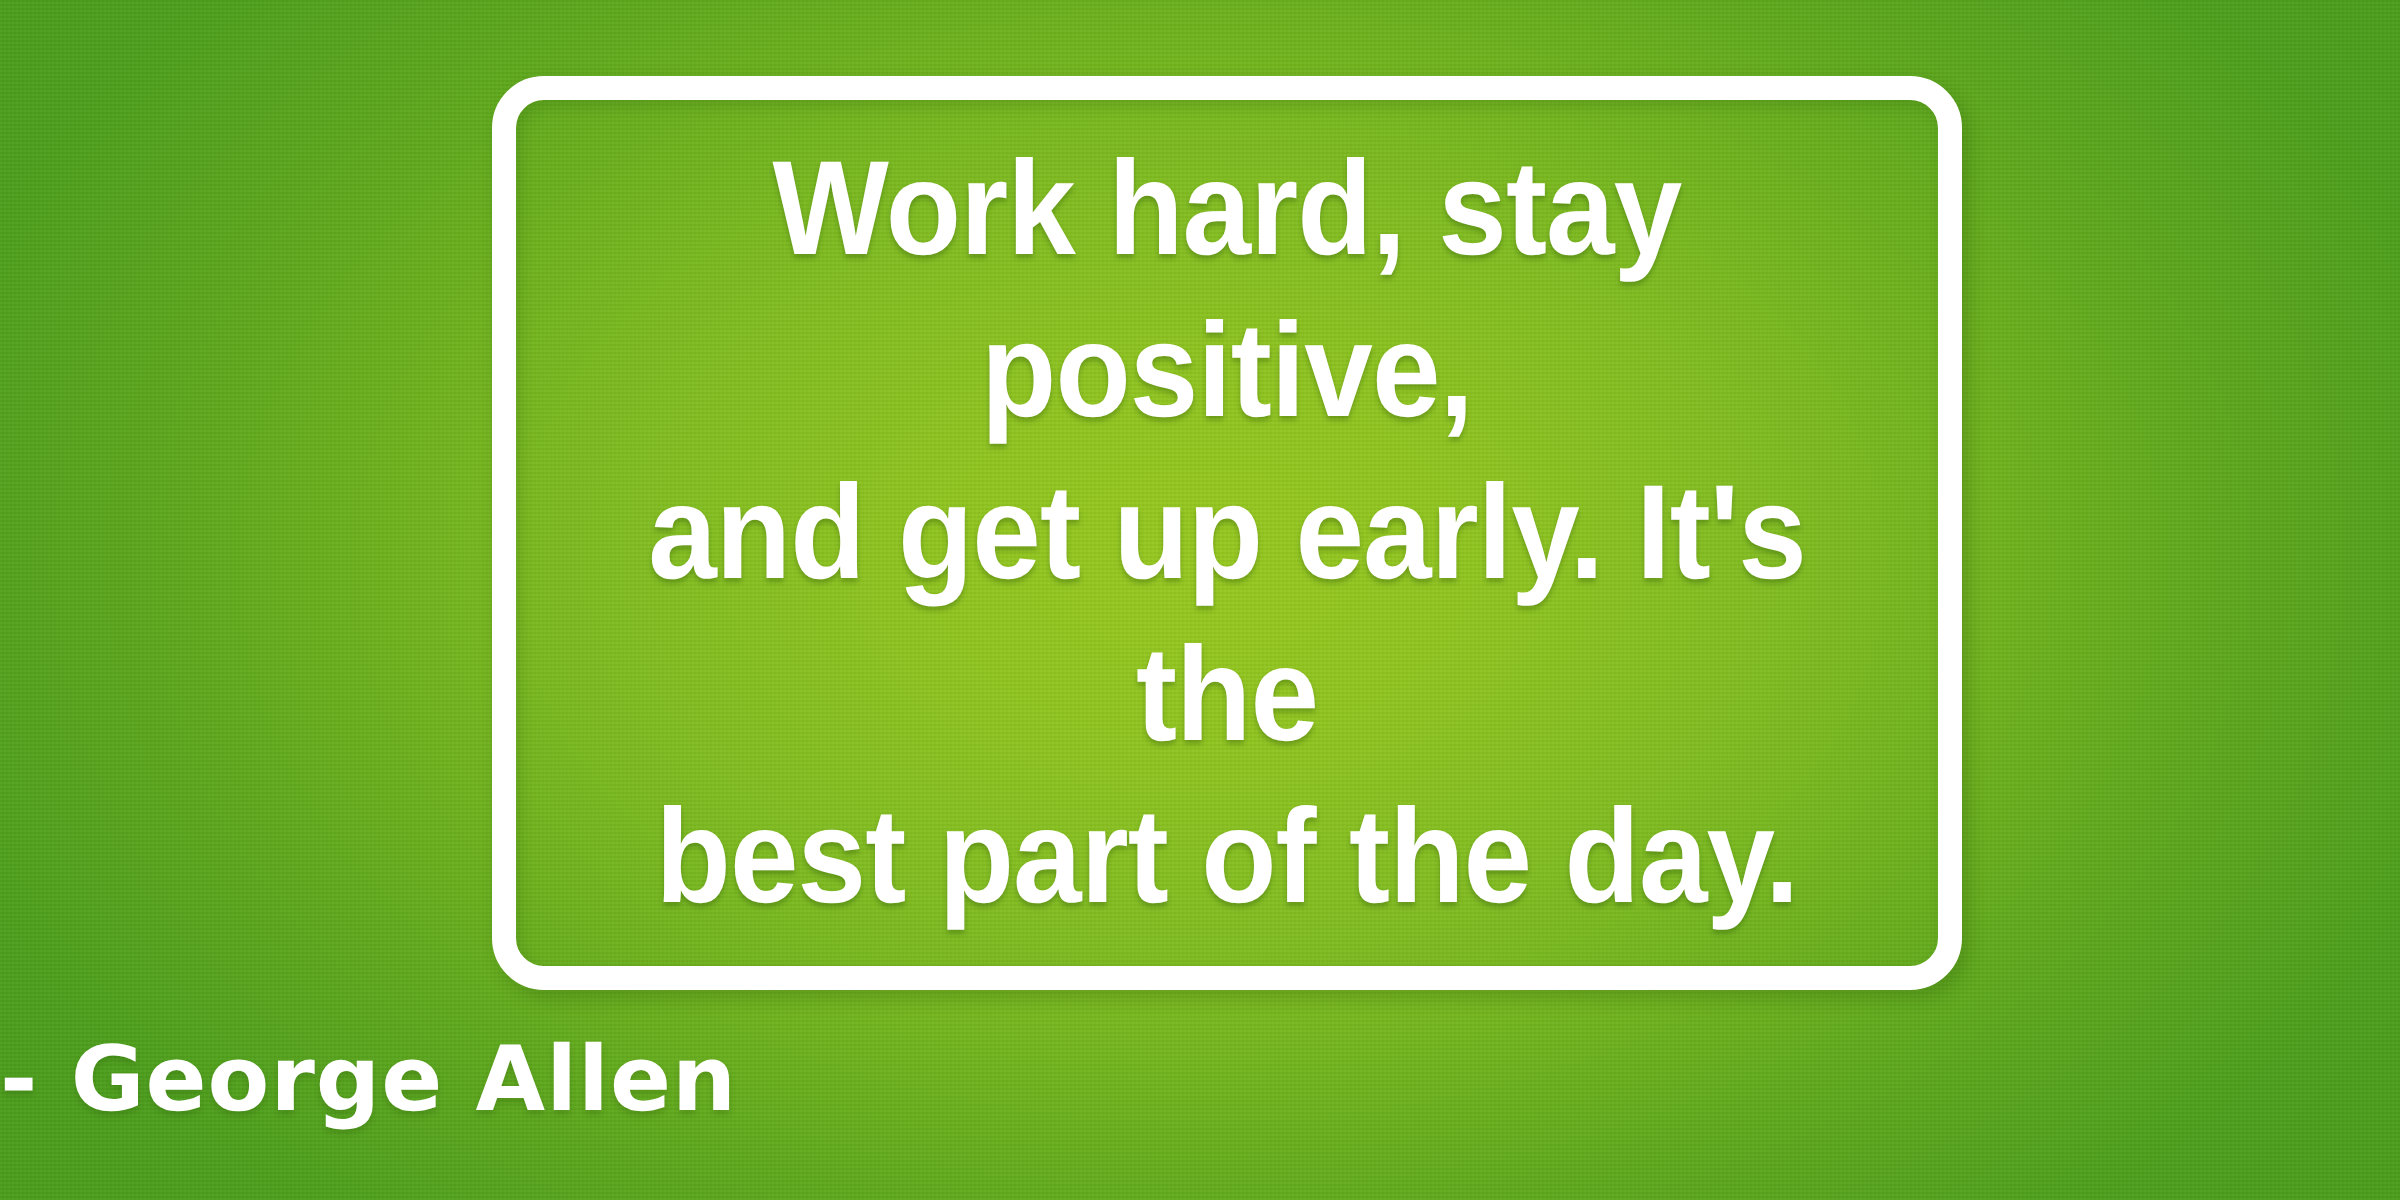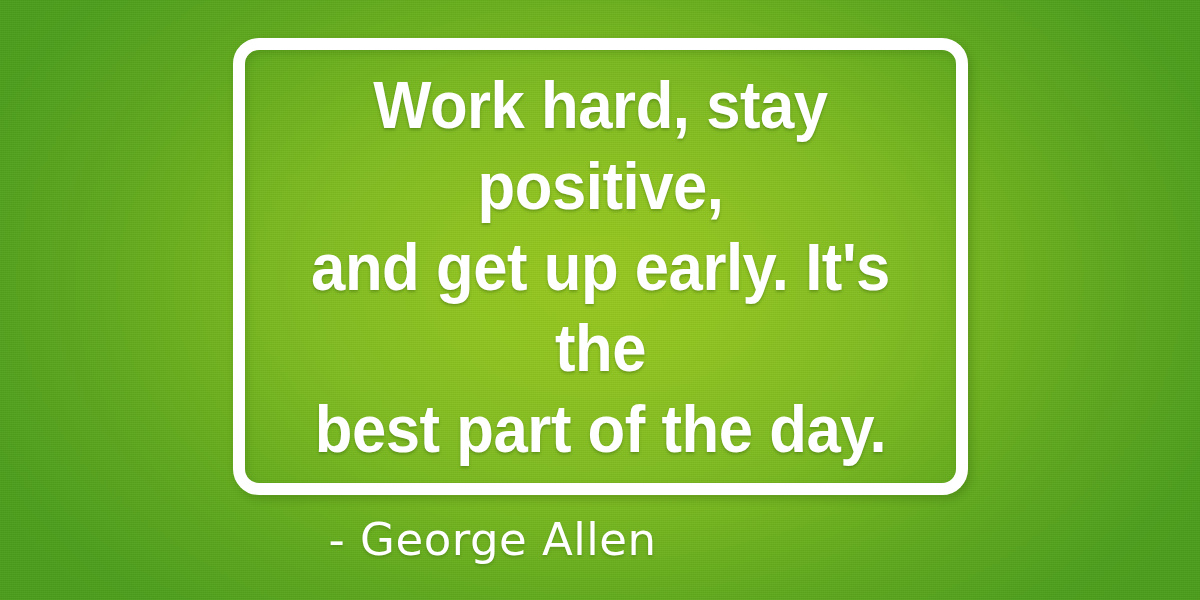--- a/index.html
+++ b/index.html
@@ -47,21 +47,21 @@
     inset: 0;
     opacity: 0.055;
     background-image:
       repeating-linear-gradient(0deg, rgba(255,255,255,0.5) 0px, rgba(255,255,255,0.5) 1px, rgba(0,0,0,0.35) 1px, rgba(0,0,0,0.35) 2px),
       repeating-linear-gradient(90deg, rgba(255,255,255,0.45) 0px, rgba(255,255,255,0.45) 1px, rgba(0,0,0,0.3) 1px, rgba(0,0,0,0.3) 2px);
     pointer-events: none;
   }
 
   #quote-frame {
     position: absolute;
-    left: 233px;
+    left: 246px;
     top: 38px;
     width: 735px;
     height: 457px;
     box-sizing: border-box;
     border: 12px solid #ffffff;
     border-radius: 26px;
     box-shadow:
       3px 4px 9px rgba(20, 60, 0, 0.22),
       inset 2px 3px 7px rgba(20, 60, 0, 0.16);
     display: flex;
@@ -83,24 +83,24 @@
     transform: scaleX(0.92);
     text-shadow: 0 2px 3px rgba(30, 70, 0, 0.30);
     white-space: pre-line;
   }
 
   #attribution {
     position: absolute;
     left: 0;
     top: 512px;
     width: 985px;
-    text-align: center;
+    text-align: left;
     color: #ffffff;
     font-family: "DejaVu Sans", sans-serif;
-    font-weight: normal;
+    font-weight: bold;
     font-size: 45px;
     line-height: 56px;
     letter-spacing: 0.5px;
     text-shadow: 0 2px 3px rgba(30, 70, 0, 0.22);
   }
 </style>
 </head>
 <body>
 
 <div id="quote-card">

